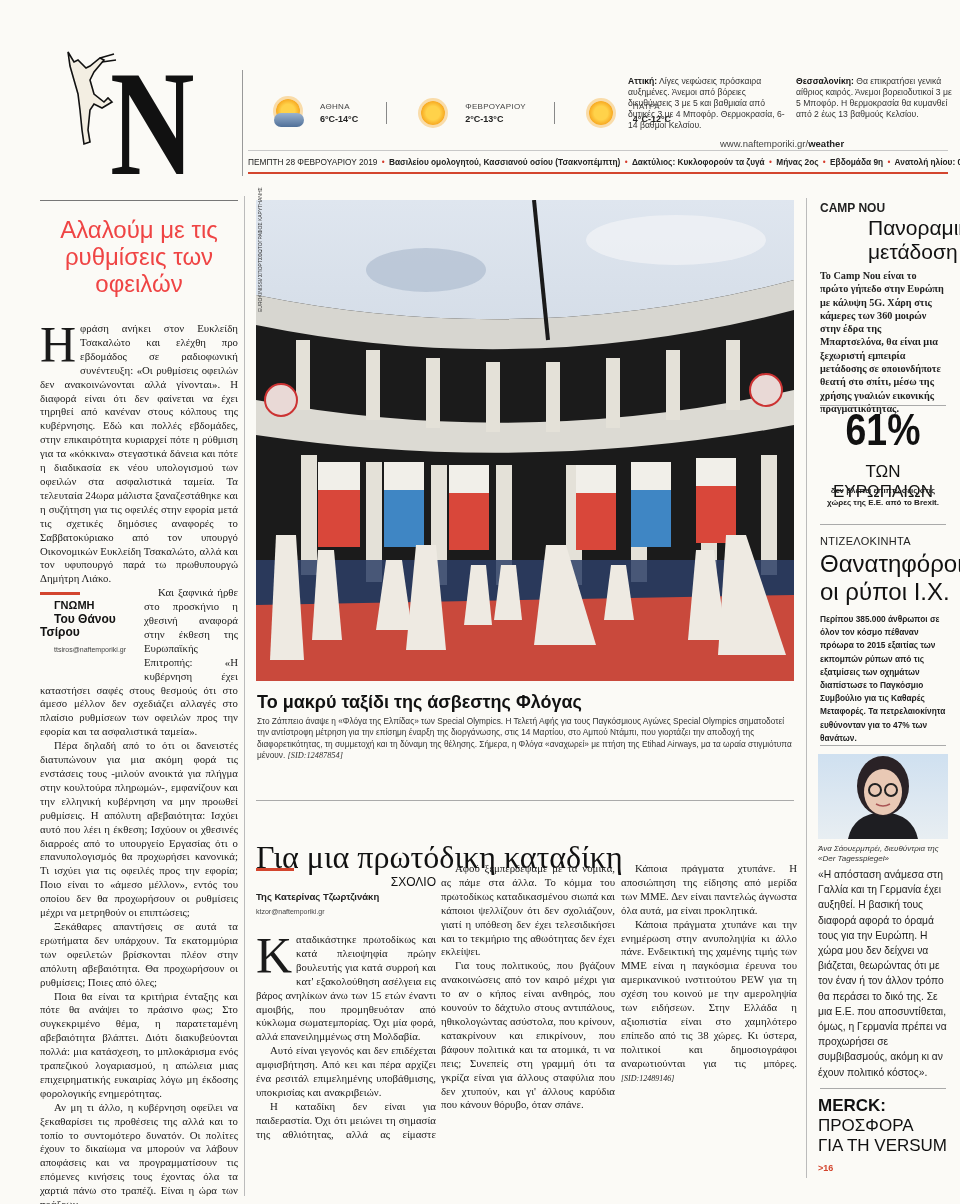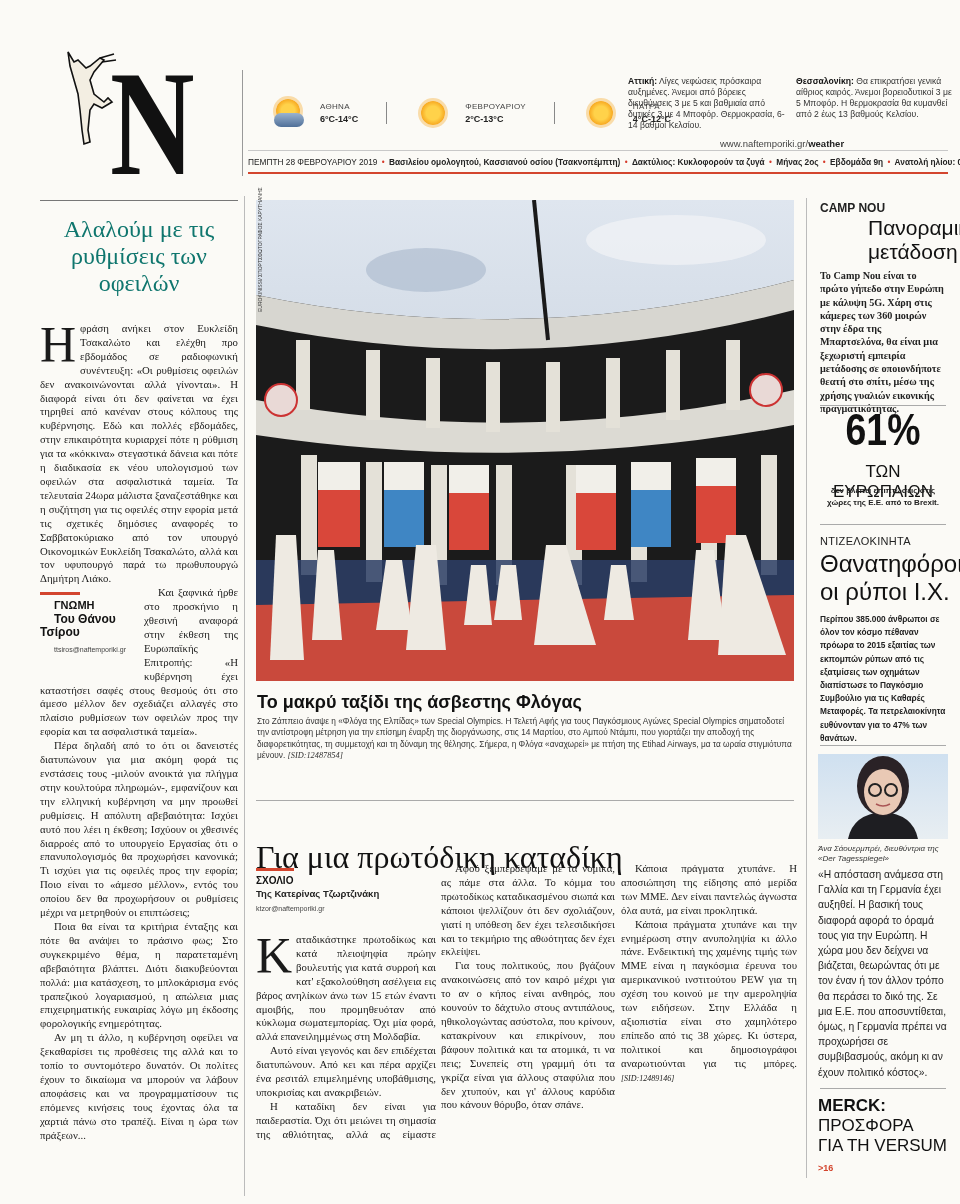--- a/index.html
+++ b/index.html
@@ -29,21 +29,21 @@
   .weather-url { position: absolute; left: 720px; top: 138px; font-family: "Liberation Sans", sans-serif; font-size: 9.5px; color: #444; }
   .weather-url b { color: #222; font-weight: bold; }
 
   .dateline { position: absolute; left: 248px; top: 157px; width: 700px; font-family: "Liberation Sans", sans-serif; font-size: 8.3px; color: #222; white-space: nowrap; }
   .dateline .dot { color: #d63a2a; margin: 0 2px; }
   .dateline .bold { font-weight: bold; }
   .date-top { position: absolute; left: 248px; top: 150px; width: 700px; height: 1px; background: #c8c8c8; }
   .date-bottom { position: absolute; left: 248px; top: 172px; width: 700px; height: 2px; background: #d3452e; }
 
   
-  .opinion-title { position: absolute; left: 40px; top: 216px; width: 198px; text-align: center; font-family: Liberation Serif, serif; font-size: 24px; line-height: 27px; color: #0f766e; }
+  .opinion-title { position: absolute; left: 40px; top: 216px; width: 198px; text-align: center; font-family: Liberation Sans, sans-serif; font-size: 24px; line-height: 27px; color: #ef4444; }
   .col-text { position: absolute; font-family: "Liberation Serif", serif; font-size: 10.8px; line-height: 13.9px; text-align: justify; color: #1a1a1a; hyphens: auto; }
   .col-text p { text-indent: 14px; }
   .col-text p.first { text-indent: 0; }
   .dropcap { float: left; font-size: 50px; line-height: 40px; margin: 2px 4px 0 0; font-family: "Liberation Serif", serif; }
   .left-col { left: 40px; top: 322px; width: 198px; }
   .byline-box { float: left; width: 98px; height: 80px; margin: 6px 6px 0 0; font-family: "Liberation Sans", sans-serif; text-align: left; }
   .byline-box .bar { width: 40px; height: 3px; background: #d3452e; margin-bottom: 4px; }
   .byline-box .label { font-size: 11px; font-weight: bold; color: #111; }
   .byline-box .author { font-size: 12px; font-weight: bold; color: #111; line-height: 13px; }
   .byline-box .email { font-size: 7px; color: #444; margin-top: 4px; }
@@ -55,21 +55,21 @@
   .credit { position: absolute; left: 257px; top: 202px; width: 8px; font-family: "Liberation Sans", sans-serif; font-size: 5px; color: #333; writing-mode: vertical-rl; transform: rotate(180deg); height: 110px; white-space: nowrap; }
 
   .photo-headline { position: absolute; left: 257px; top: 692px; font-family: "Liberation Sans", sans-serif; font-size: 18px; font-weight: bold; color: #111; }
   .photo-caption { position: absolute; left: 257px; top: 716px; width: 536px; font-family: "Liberation Sans", sans-serif; font-size: 8.3px; line-height: 11.4px; color: #333; }
   .photo-caption .sidi { font-style: italic; font-family: "Liberation Serif", serif; }
 
   .main-rule { position: absolute; left: 256px; top: 800px; width: 538px; height: 1px; background: #aaa; }
   .main-headline { position: absolute; left: 256px; top: 815px; font-family: "Liberation Serif", serif; font-size: 32px; color: #111; margin-top: 24px; }
   .main-byline { position: absolute; left: 256px; top: 868px; width: 180px; font-family: "Liberation Sans", sans-serif; }
   .main-byline .bar { width: 38px; height: 3px; background: #d3452e; margin-bottom: 4px; }
-  .main-byline .label { font-size: 10px; font-weight: bold; color: #111; }
+  .main-byline .label { font-size: 12px; font-weight: normal; color: #111; text-align: right; }
   .main-byline .author { font-size: 9.5px; font-weight: bold; color: #222; margin-top: 2px; }
   .main-byline .email { font-size: 7px; color: #444; margin-top: 6px; }
   .mc1 { left: 256px; top: 933px; width: 180px; }
   .mc2 { left: 441px; top: 862px; width: 174px; }
   .mc3 { left: 621px; top: 862px; width: 176px; }
 
   
   .vrule-right { position: absolute; left: 806px; top: 198px; width: 1px; height: 980px; background: #bbb; }
   .r-kicker { position: absolute; left: 820px; top: 201px; font-family: "Liberation Sans", sans-serif; font-size: 12px; font-weight: bold; color: #222; }
   .r-title { position: absolute; left: 868px; top: 216px; width: 136px; font-family: "Liberation Sans", sans-serif; font-size: 21px; line-height: 24px; color: #111; }
@@ -160,20 +160,21 @@
   <p>
     <span class="byline-box">
       <span class="bar" style="display:block"></span>
       <span class="label" style="display:block">ΓΝΩΜΗ</span>
       <span class="author" style="display:block">Του Θάνου Τσίρου</span>
       <span class="email" style="display:block">ttsiros@naftemporiki.gr</span>
     </span>
     <span>Και ξαφνικά ήρθε στο προσκήνιο η χθεσινή αναφορά στην έκθεση της Ευρωπαϊκής Επιτροπής: «Η κυβέρνηση έχει καταστήσει σαφές στους θεσμούς ότι στο άμεσο μέλλον δεν σχεδιάζει αλλαγές στο πλαίσιο ρυθμίσεων των οφειλών προς την εφορία και τα ασφαλιστικά ταμεία».</span>
   </p>
   <p>Πέρα δηλαδή από το ότι οι δανειστές διατυπώνουν για μια ακόμη φορά τις ενστάσεις τους -μιλούν ανοικτά για πλήγμα στην κουλτούρα πληρωμών-, εμφανίζουν και την ελληνική κυβέρνηση να μην προωθεί ρυθμίσεις. Η απόλυτη αβεβαιότητα: Ισχύει αυτό που λέει η έκθεση; Ισχύουν οι χθεσινές διαρροές από το υπουργείο Εργασίας ότι ο επανυπολογισμός θα προχωρήσει κανονικά; Τι ισχύει για τις οφειλές προς την εφορία; Ποιο είναι το «άμεσο μέλλον», εντός του οποίου δεν θα προχωρήσουν οι ρυθμίσεις μέχρι να μετρηθούν οι επιπτώσεις;</p>
+  <p>Ξεκάθαρες απαντήσεις σε αυτά τα ερωτήματα δεν υπάρχουν. Τα εκατομμύρια των οφειλετών βρίσκονται πλέον στην απόλυτη αβεβαιότητα. Θα προχωρήσουν οι ρυθμίσεις; Ποιες από όλες;</p>
   <p>Ποια θα είναι τα κριτήρια ένταξης και πότε θα ανάψει το πράσινο φως; Στο συγκεκριμένο θέμα, η παρατεταμένη αβεβαιότητα βλάπτει. Διότι διακυβεύονται πολλά: μια κατάσχεση, το μπλοκάρισμα ενός τραπεζικού λογαριασμού, η απώλεια μιας επιχειρηματικής ευκαιρίας λόγω μη έκδοσης φορολογικής ενημερότητας.</p>
   <p>Αν μη τι άλλο, η κυβέρνηση οφείλει να ξεκαθαρίσει τις προθέσεις της αλλά και το τοπίο το συντομότερο δυνατόν. Οι πολίτες έχουν το δικαίωμα να μπορούν να λάβουν αποφάσεις και να προγραμματίσουν τις επόμενες κινήσεις τους έχοντας όλα τα χαρτιά πάνω στο τραπέζι. Είναι η ώρα των πράξεων...</p>
 
 </div>
 
 <div class="vrule-main"></div>
 
 <div class="photo">
   <svg width="538" height="481" viewBox="0 0 538 481">
     <defs>
@@ -248,21 +249,21 @@
 <div class="main-headline">Για μια πρωτόδικη καταδίκη</div>
 <div class="main-byline">
   <div class="bar"></div>
   <div class="label">ΣΧΟΛΙΟ</div>
   <div class="author">Της Κατερίνας Τζωρτζινάκη</div>
   <div class="email">ktzor@naftemporiki.gr</div>
 </div>
 
 <div class="col-text mc1">
   <p class="first"><span class="dropcap">Κ</span><span>αταδικάστηκε πρωτοδίκως και κατά πλειοψηφία πρώην βουλευτής για κατά συρροή και κατ' εξακολούθηση ασέλγεια εις βάρος ανηλίκων άνω των 15 ετών έναντι αμοιβής, που προμηθευόταν από κύκλωμα σωματεμπορίας. Όχι μία φορά, αλλά επανειλημμένως στη Μολδαβία.</span></p>
-  <p>Αυτό είναι γεγονός και δεν επιδέχεται διατυπώνουν. Από κει και πέρα αρχίζει ένα ρεσιτάλ επιμελημένης υποβάθμισης, υποκρισίας και ανακριβειών.</p>
+  <p>Αυτό είναι γεγονός και δεν επιδέχεται αμφισβήτηση. Από κει και πέρα αρχίζει ένα ρεσιτάλ επιμελημένης υποβάθμισης, υποκρισίας και ανακριβειών.</p>
   <p style="height:42px;overflow:hidden">Η καταδίκη δεν είναι για παιδεραστία. Όχι ότι μειώνει τη σημασία της αθλιότητας, αλλά ας είμαστε ακριβείς. Του επιβλήθηκε συνολική ποινή φυλάκισης 28 μηνών με αναστολή και χρηματική ποινή 20 χιλιάδων ευρώ. Όχι, δεν είναι η μέγιστη ποινή. Ρώτησα και έμαθα. Η μέγιστη στερητική της ελευθερίας ποινή είναι 5 χρόνια και η χρηματική ποινή μέχρι 50,000 ευρώ. Για ποινές μέχρι 3 χρόνια σε όσους δεν έχουν ξανακαταδικαστεί με ποινή πάνω από έναν χρόνο, το δικαστήριο υποχρεούται να δώσει αναστολή.</p>
 </div>
 <div class="col-text mc2">
   <p>Αφού ξεμπερδέψαμε με τα νομικά, ας πάμε στα άλλα. Το κόμμα του πρωτοδίκως καταδικασμένου σιωπά και κάποιοι ψελλίζουν ότι δεν σχολιάζουν, γιατί η υπόθεση δεν έχει τελεσιδικήσει και το τεκμήριο της αθωότητας δεν έχει εκλείψει.</p>
   <p style="height:210px;overflow:hidden">Για τους πολιτικούς, που βγάζουν ανακοινώσεις από τον καιρό μέχρι για το αν ο κήπος είναι ανθηρός, που κουνούν το δάχτυλο στους αντιπάλους, ηθικολογώντας ασύστολα, που κρίνουν, κατακρίνουν και επικρίνουν, που βάφουν πολιτικά και τα ατομικά, τι να πεις; Συνεπείς στη γραμμή ότι τα γκρίζα είναι για άλλους σταφύλια που δεν χτυπούν, και γι' άλλους καρύδια που κάνουν θόρυβο, όταν σπάνε.</p>
 </div>
 <div class="col-text mc3">
   <p>Κάποια πράγματα χτυπάνε. Η αποσιώπηση της είδησης από μερίδα των ΜΜΕ. Δεν είναι παντελώς άγνωστα όλα αυτά, μα είναι προκλητικά.</p>
   <p><span>Κάποια πράγματα χτυπάνε και την ενημέρωση στην ανυποληψία κι άλλο πάνε. Ενδεικτική της χαμένης τιμής των ΜΜΕ είναι η παγκόσμια έρευνα του αμερικανικού ινστιτούτου PEW για τη σχέση του κοινού με την αμεροληψία των ειδήσεων. Στην Ελλάδα η αξιοπιστία είναι στο χαμηλότερο επίπεδο από τις 38 χώρες. Κι ύστερα, πολιτικοί και δημοσιογράφοι αναρωτιούνται για τις μπόρες. </span><span class="sidi" style="font-style:italic;font-size:8px">[SID:12489146]</span></p>
 </div>

